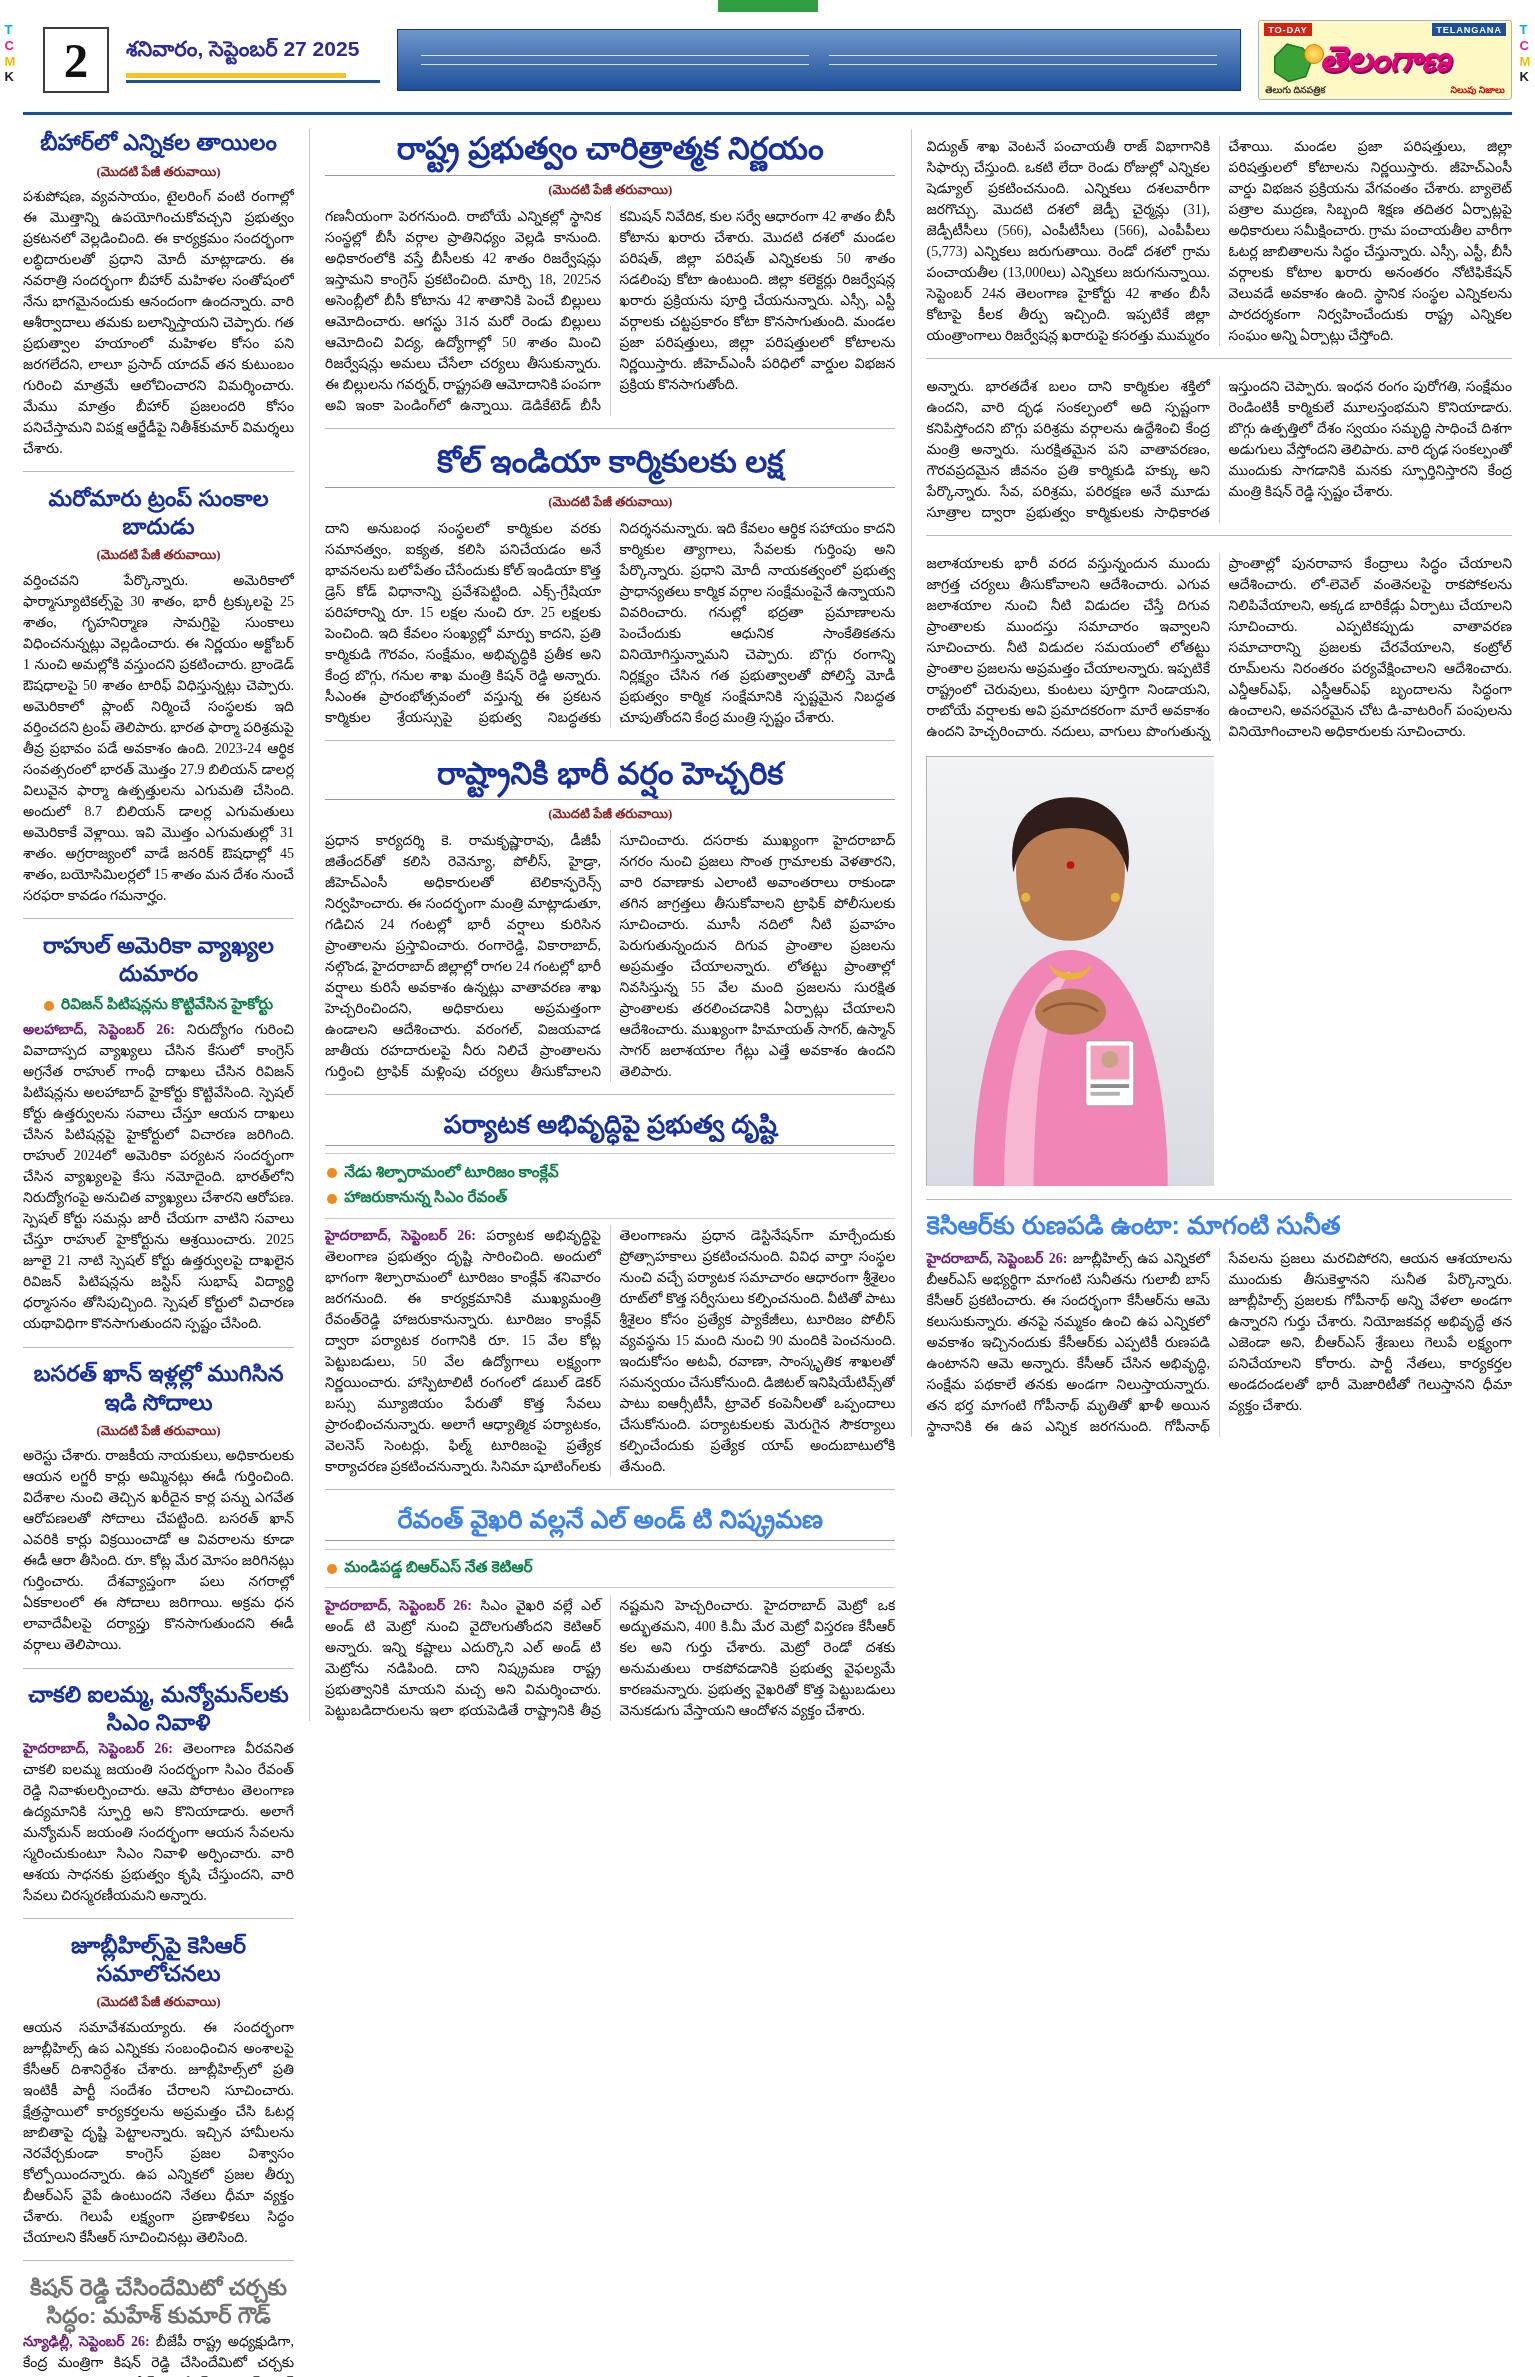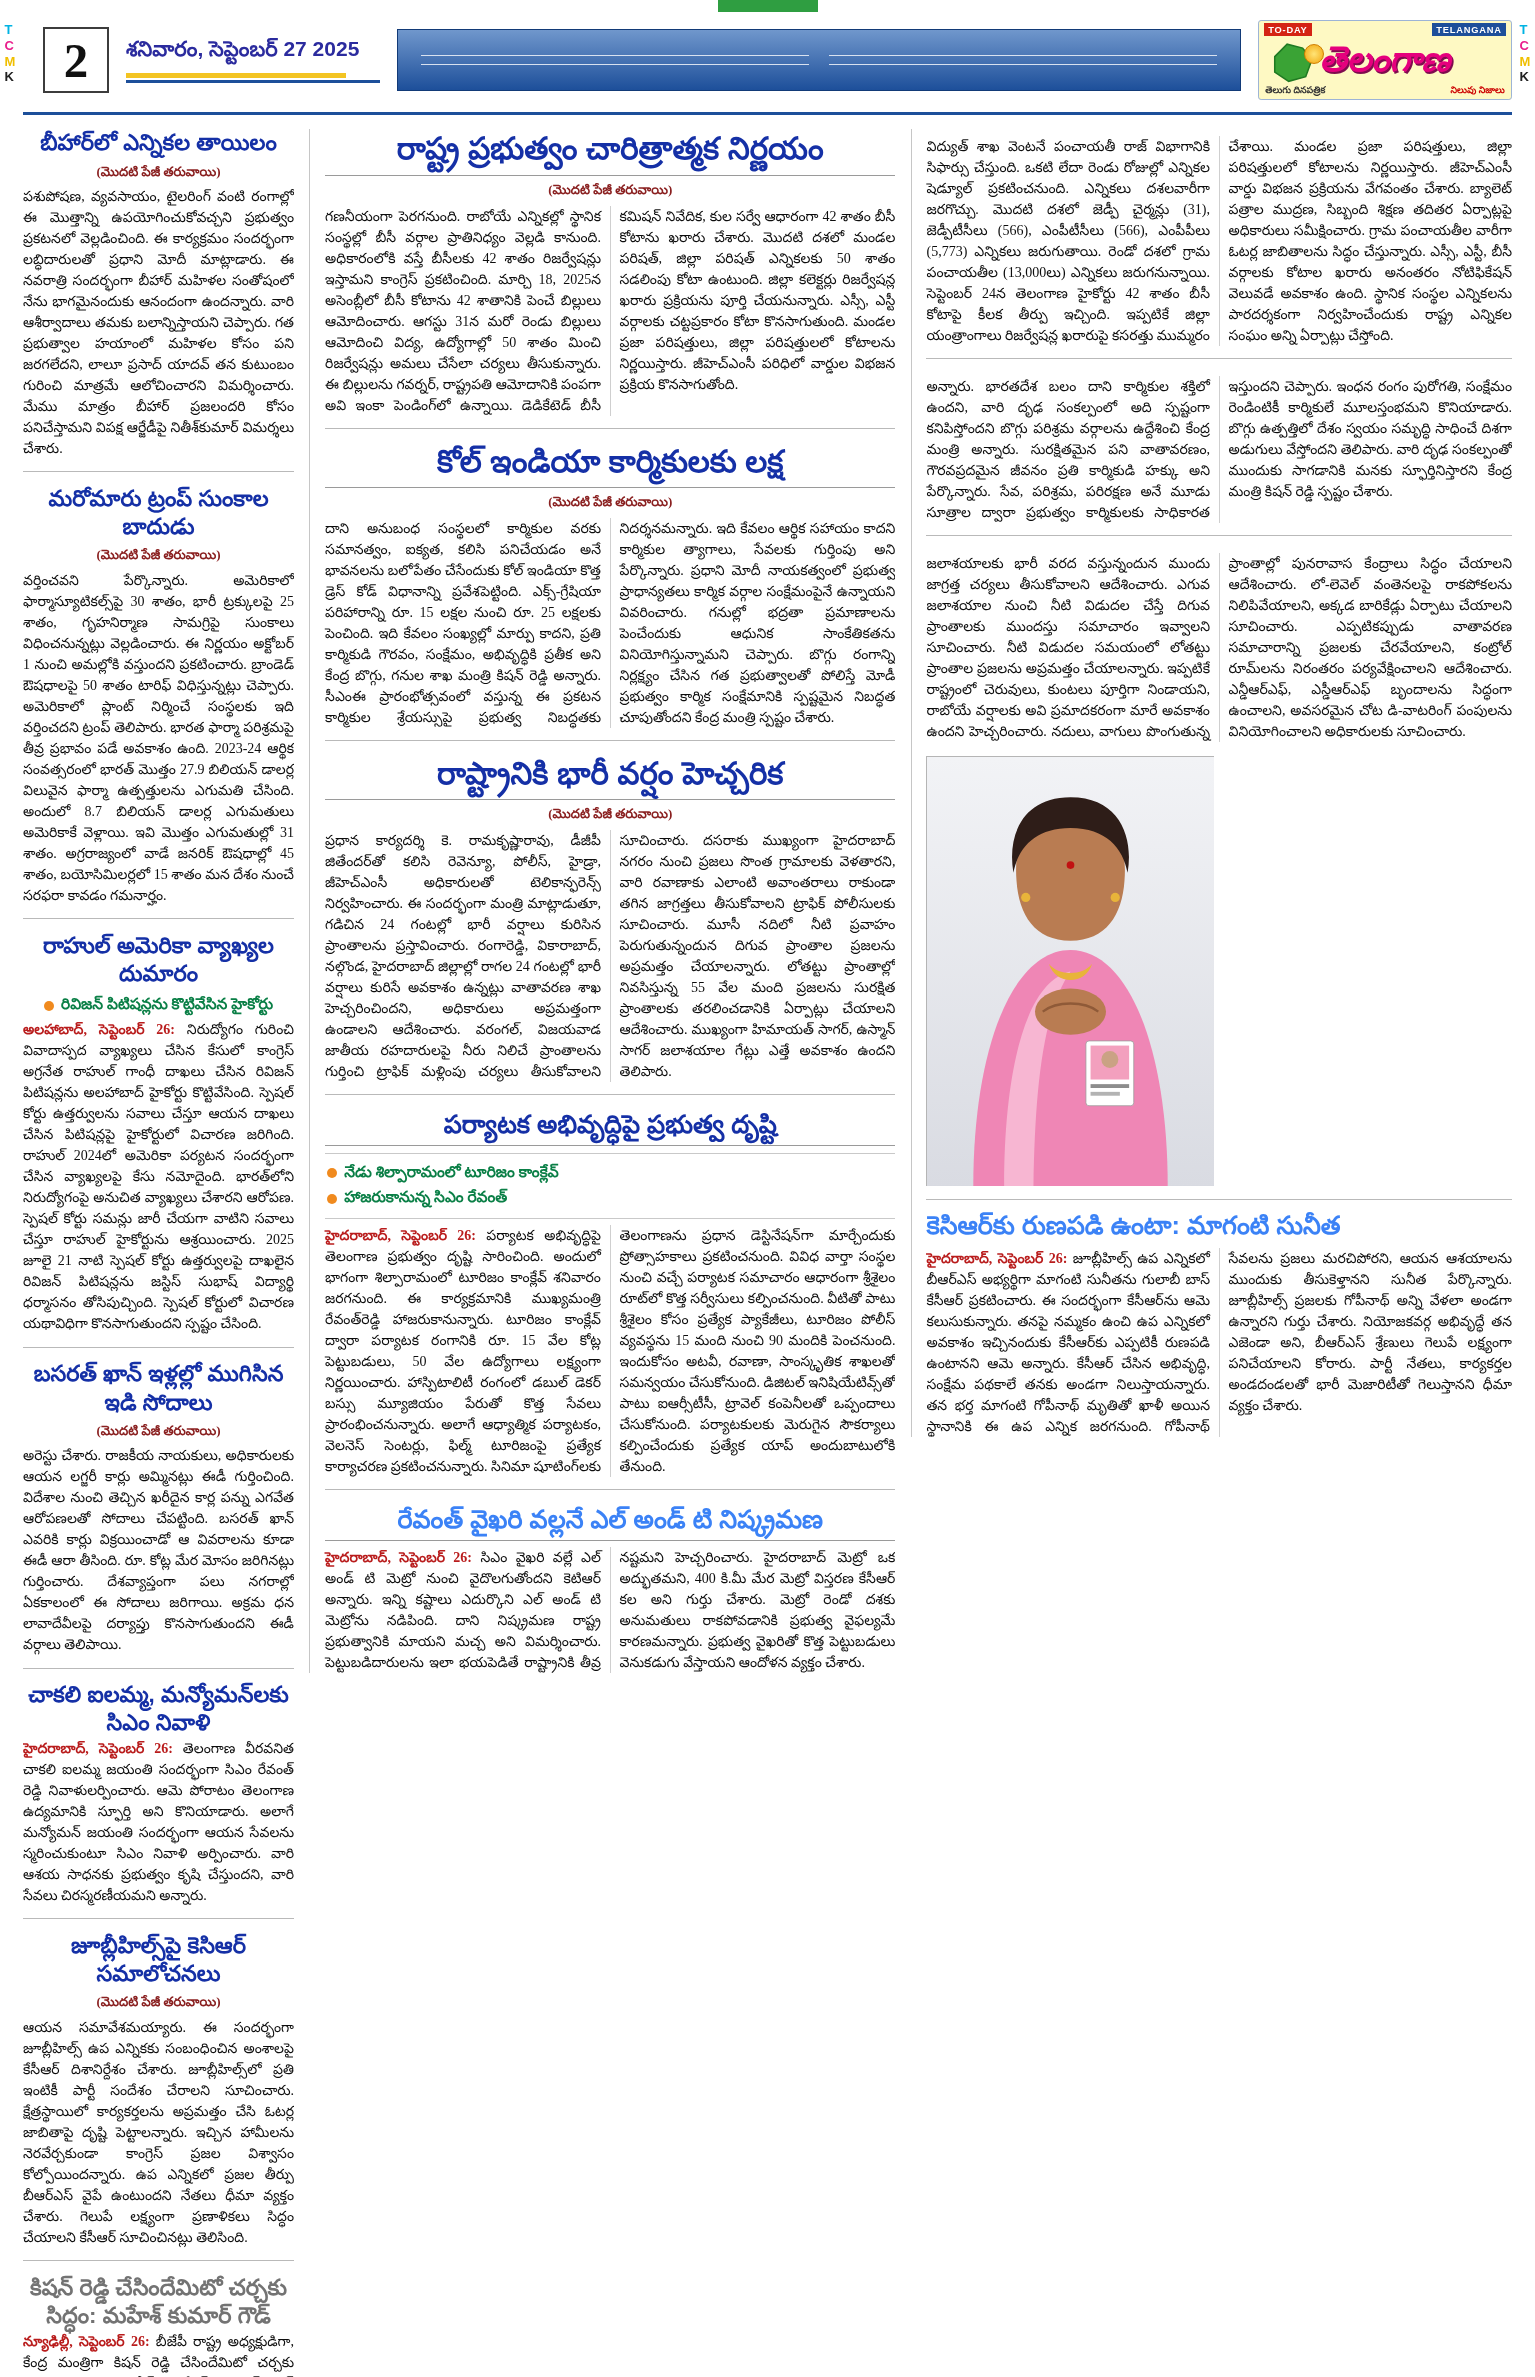--- a/index.html
+++ b/index.html
@@ -55,21 +55,21 @@
   .hl { font-family:"Liberation Sans", sans-serif; font-weight:bold; color:#1530a6;
     text-align:center; line-height:1.28; }
   .hl-l  { font-size:22.4px; }
   .hl-xl { font-size:31px; padding-bottom:6.2px; border-bottom:0.8px solid #9a9a9a; }
   .hl-m  { font-size:25.4px; padding-bottom:4.6px; border-bottom:0.8px solid #9a9a9a; }
   .red    { color:#3b82f6; }
   .maroon { color:#737373; }
   .cont-label { text-align:center; color:#8a2020; font-size:13px; font-weight:bold; margin:5.4px 0 4.6px 0; }
   .body { font-size:14px; line-height:1.5; text-align:justify; color:#0d0d0d; }
   .two-col { column-count:2; column-gap:18.5px; column-rule:0.8px solid #cfcfcf; margin-top:6.2px; }
-  .dateline { color:#b91c1c; font-weight:bold; }
+  .dateline { color:#701a75; font-weight:bold; }
   .bullets { margin:7.7px 0 3.1px 0; border-top:0.8px solid #c9c9c9; border-bottom:0.8px solid #c9c9c9; padding:6.2px 1.5px; }
   .bullet-line { display:flex; align-items:center; gap:7.7px; padding:2.3px 0; }
   .dot { width:10px; height:10px; border-radius:50%; background:#f08a1e; flex:0 0 auto; }
   .btxt { color:#0a7f46; font-weight:bold; font-size:15.4px; font-family:Liberation Serif, serif; }
   .sub-bullet { display:flex; align-items:center; justify-content:center; gap:7px; margin:6.2px 0 3.1px 0; }
   
   .rblock + .rblock { border-top:0.8px solid #b9b9b9; margin-top:12.3px; padding-top:10.8px; }
   .photo-row { margin-top:14px; display:flex; }
   .photo-frame { width:288px; height:430px; border:0.8px solid #b5b5b5; background:#eceef1; flex:0 0 auto; }
   .suneetha { margin-top:12.3px; border-top:0.8px solid #b9b9b9; padding-top:9.3px; }
@@ -213,20 +213,26 @@
           </div>
         </div>
         <div class="body two-col">
           <span class="dateline">హైదరాబాద్, సెప్టెంబర్ 26:</span>
           <span>పర్యాటక అభివృద్ధిపై తెలంగాణ ప్రభుత్వం దృష్టి సారించింది. అందులో భాగంగా శిల్పారామంలో టూరిజం కాంక్లేవ్ శనివారం జరగనుంది. ఈ కార్యక్రమానికి ముఖ్యమంత్రి రేవంత్‌రెడ్డి హాజరుకానున్నారు. టూరిజం కాంక్లేవ్ ద్వారా పర్యాటక రంగానికి రూ. 15 వేల కోట్ల పెట్టుబడులు, 50 వేల ఉద్యోగాలు లక్ష్యంగా నిర్ణయించారు. హాస్పిటాలిటీ రంగంలో డబుల్ డెకర్ బస్సు మ్యూజియం పేరుతో కొత్త సేవలు ప్రారంభించనున్నారు. అలాగే ఆధ్యాత్మిక పర్యాటకం, వెలనెస్ సెంటర్లు, ఫిల్మ్ టూరిజంపై ప్రత్యేక కార్యాచరణ ప్రకటించనున్నారు. సినిమా షూటింగ్‌లకు తెలంగాణను ప్రధాన డెస్టినేషన్‌గా మార్చేందుకు ప్రోత్సాహకాలు ప్రకటించనుంది. వివిధ వార్తా సంస్థల నుంచి వచ్చే పర్యాటక సమాచారం ఆధారంగా శ్రీశైలం రూట్‌లో కొత్త సర్వీసులు కల్పించనుంది. వీటితో పాటు శ్రీశైలం కోసం ప్రత్యేక ప్యాకేజీలు, టూరిజం పోలీస్ వ్యవస్థను 15 మంది నుంచి 90 మందికి పెంచనుంది. ఇందుకోసం అటవీ, రవాణా, సాంస్కృతిక శాఖలతో సమన్వయం చేసుకోనుంది. డిజిటల్ ఇనిషియేటివ్స్‌తో పాటు ఐఆర్సీటీసీ, ట్రావెల్ కంపెనీలతో ఒప్పందాలు చేసుకోనుంది. పర్యాటకులకు మెరుగైన సౌకర్యాలు కల్పించేందుకు ప్రత్యేక యాప్ అందుబాటులోకి తేనుంది.</span>
         </div>
       </article>
 
       <article class="art">
         <h1 class="hl hl-m red">రేవంత్ వైఖరి వల్లనే ఎల్ అండ్ టి నిష్క్రమణ</h1>
+        <div class="bullets">
+          <div class="bullet-line">
+            <span class="dot"></span>
+            <span class="btxt">మండిపడ్డ బిఆర్ఎస్ నేత కెటిఆర్</span>
+          </div>
+        </div>
         <div class="body two-col">
           <span class="dateline">హైదరాబాద్, సెప్టెంబర్ 26:</span>
           <span>సిఎం వైఖరి వల్లే ఎల్ అండ్ టి మెట్రో నుంచి వైదొలగుతోందని కెటిఆర్ అన్నారు. ఇన్ని కష్టాలు ఎదుర్కొని ఎల్ అండ్ టి మెట్రోను నడిపింది. దాని నిష్క్రమణ రాష్ట్ర ప్రభుత్వానికి మాయని మచ్చ అని విమర్శించారు. పెట్టుబడిదారులను ఇలా భయపెడితే రాష్ట్రానికి తీవ్ర నష్టమని హెచ్చరించారు. హైదరాబాద్ మెట్రో ఒక అద్భుతమని, 400 కి.మీ మేర మెట్రో విస్తరణ కేసీఆర్ కల అని గుర్తు చేశారు. మెట్రో రెండో దశకు అనుమతులు రాకపోవడానికి ప్రభుత్వ వైఫల్యమే కారణమన్నారు. ప్రభుత్వ వైఖరితో కొత్త పెట్టుబడులు వెనుకడుగు వేస్తాయని ఆందోళన వ్యక్తం చేశారు.</span>
         </div>
       </article>
 
     </section>
 
     <section class="group group-right">
 

